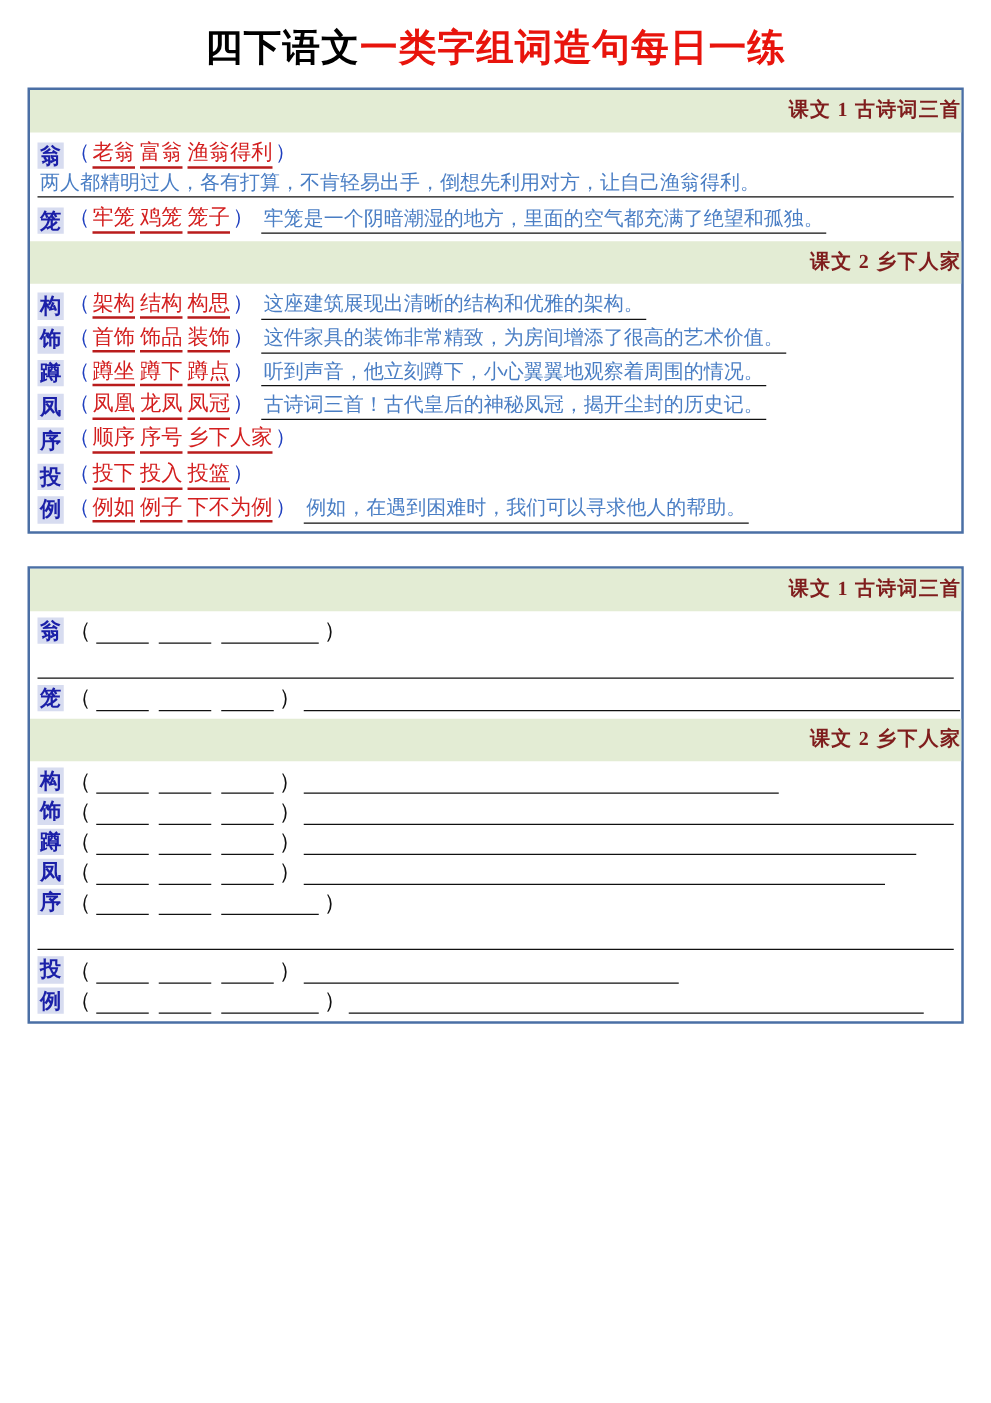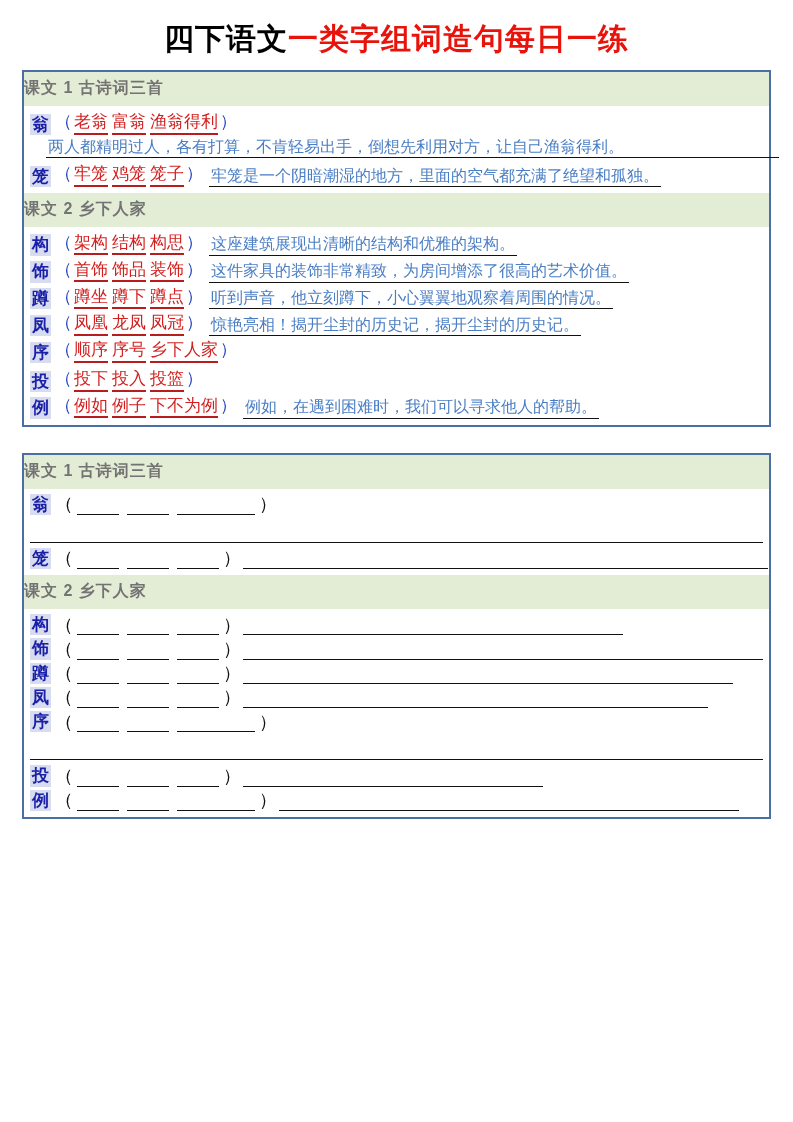--- a/index.html
+++ b/index.html
@@ -35,27 +35,27 @@
   .box{
     border:2px solid #4a6fa5;
     background:#ffffff;
     box-sizing:border-box;
     padding:0;
   }
   .box + .box{ margin-top:26px; }
 
   .lesson-head{
     background:#e3ecd4;
-    color:#737373;
-    text-align:left;
+    color:#7f1d1d;
+    text-align:right;
     font-size:16px;
     font-weight:bold;
     padding:6px 0 7px 0;
     letter-spacing:1px;
-    font-family:Liberation Sans, sans-serif;
+    font-family:Liberation Serif, serif;
   }
 
   .rows{ padding:2px 6px 6px 6px; }
 
   
   .entry{
     display:block;
     padding:1px 0 0 0;
     line-height:1.52;
   }
@@ -97,21 +97,21 @@
     color:#4a7ec4;
     border-bottom:1px solid #111111;
     padding:0 2px 1px 2px;
     margin-left:6px;
     display:inline-block;
     line-height:1.2;
     flex:0 1 auto;
   }
   
   .entry-wrap .sentence{
-    margin-left:16px;
+    margin-left:0;
     display:block;
     width:100%;
     box-sizing:border-box;
     margin-top:2px;
   }
   .entry-wrap{ padding-bottom:2px; }
 
   
   .b-entry{
     display:flex;
@@ -209,21 +209,21 @@
             <span class="paren">）</span>
             <span class="sentence">听到声音，他立刻蹲下，小心翼翼地观察着周围的情况。</span>
           </div>
         </div>
         <div class="entry">
           <div class="entry-line">
             <span class="head-char">凤</span>
             <span class="paren">（</span>
             <span class="words"><span class="w">凤凰</span><span class="w">龙凤</span><span class="w">凤冠</span></span>
             <span class="paren">）</span>
-            <span class="sentence">惊艳亮相！揭开尘封的历史记，揭开尘封的历史记。</span>
+            <span class="sentence">古诗词三首！古代皇后的神秘凤冠，揭开尘封的历史记。</span>
           </div>
         </div>
         <div class="entry entry-wrap">
           <div class="entry-line">
             <span class="head-char">序</span>
             <span class="paren">（</span>
             <span class="words"><span class="w">顺序</span><span class="w">序号</span><span class="w">乡下人家</span></span>
             <span class="paren">）</span>
           </div>
         </div>

